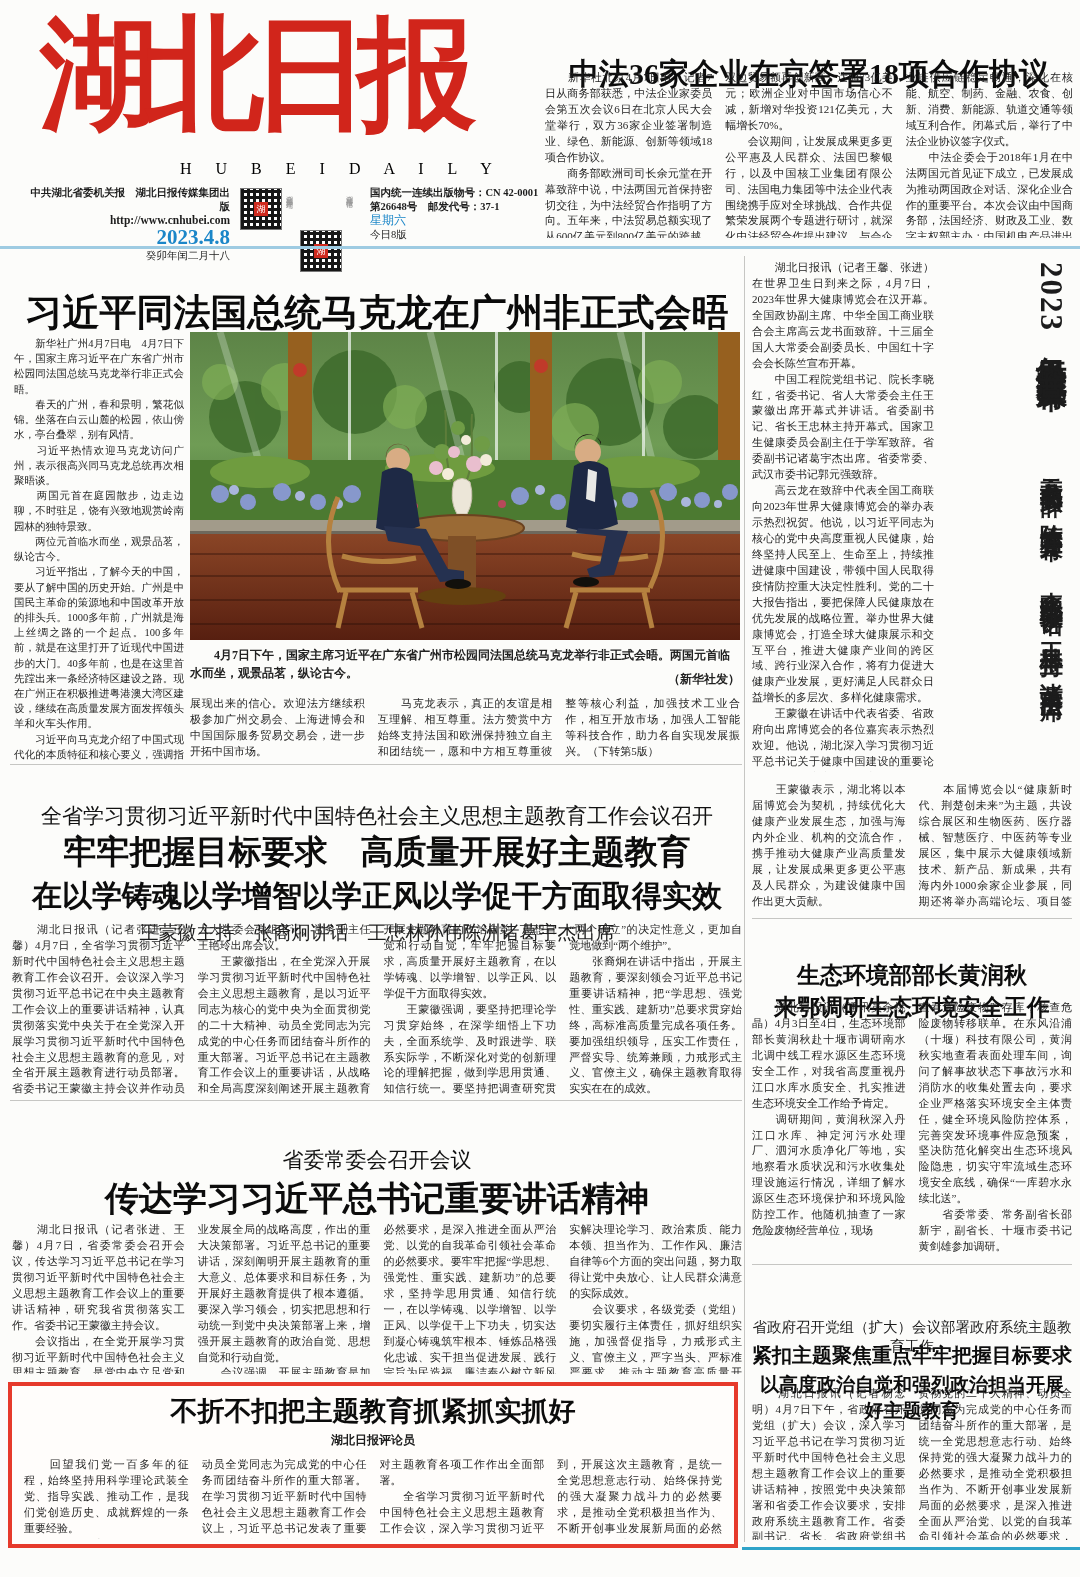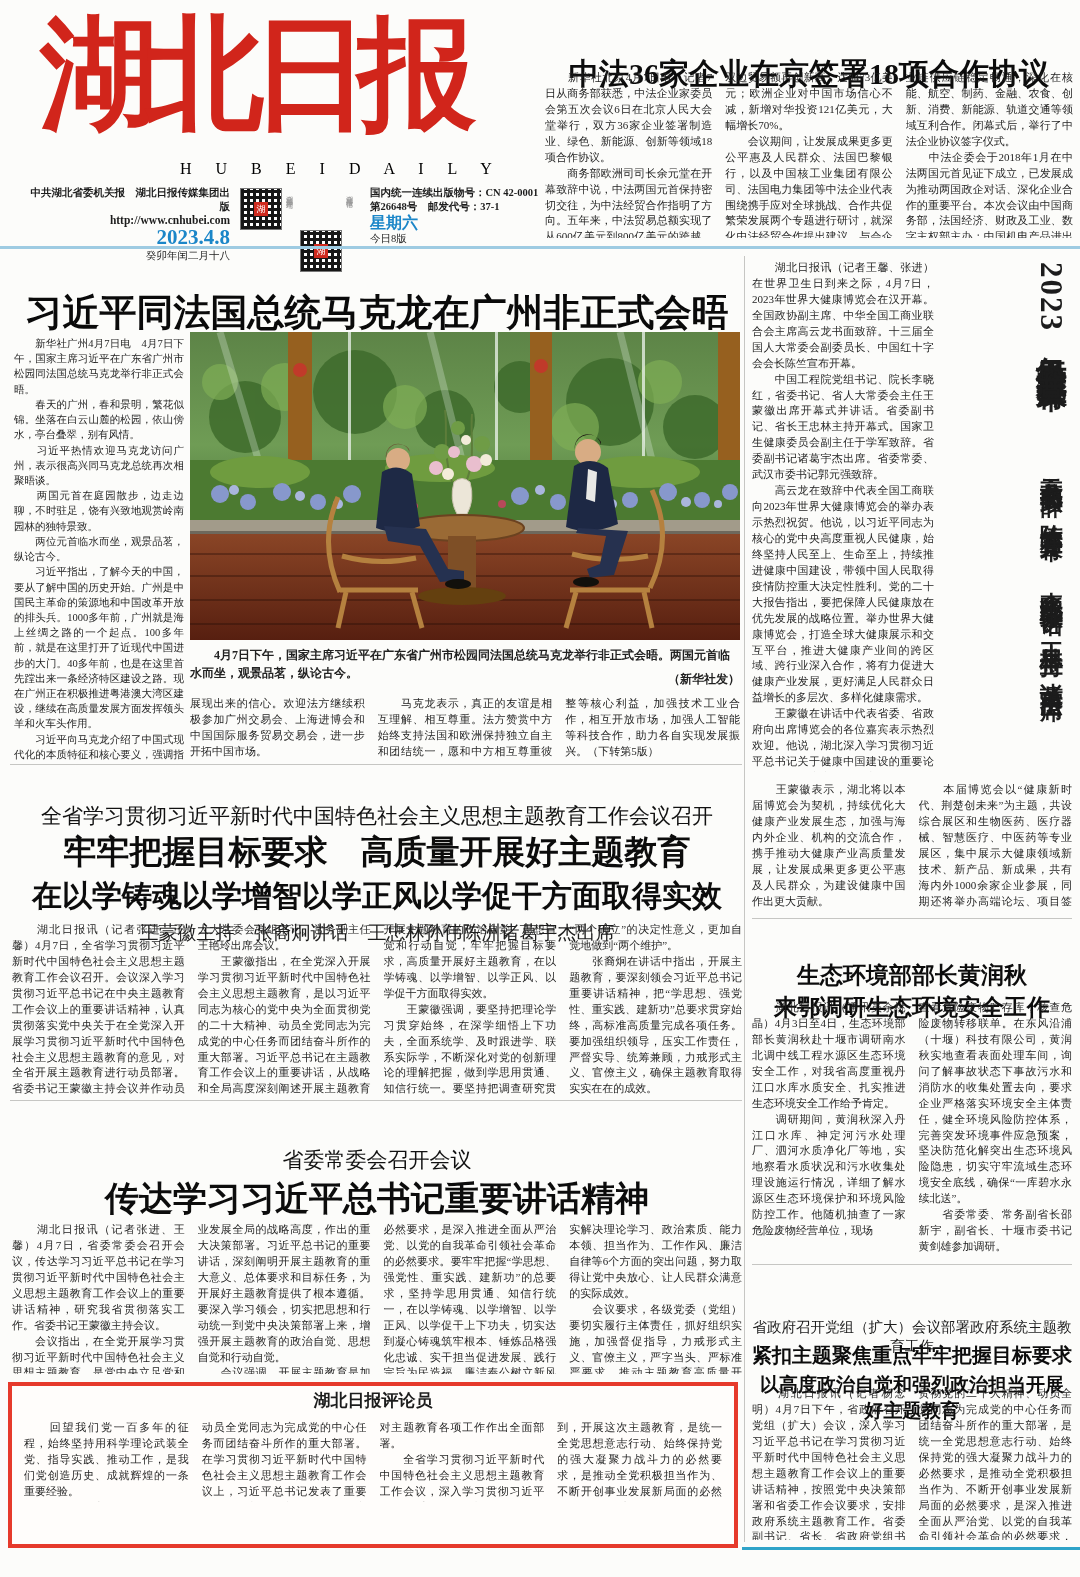--- a/index.html
+++ b/index.html
@@ -53,21 +53,21 @@
   </div>
   <div class="abs tinyv" style="left:284px;top:190px;height:40px;">湖北日报客户端</div>
   <div class="abs qr" style="left:300px;top:188px;">
     <div class="seal">湖</div>
   </div>
   <div class="abs tinyv" style="left:344px;top:190px;height:40px;">湖北日报微信</div>
 
   <div class="abs" style="left:370px;top:186px;width:180px;">
     <div style="font-size:10.5px;font-weight:bold;">国内统一连续出版物号：CN 42-0001</div>
     <div style="font-size:10.5px;font-weight:bold;">第26648号　邮发代号：37-1</div>
-    <div class="blue" style="font-size:16px;font-weight:bold;line-height:1.15;">星期六</div>
+    <div class="blue" style="font-size:12px;font-weight:normal;line-height:1.15;">星期六</div>
     <div style="font-size:10.5px;">今日8版</div>
   </div>
 
   <div class="abs headline-serif center serif" style="left:545px;top:24px;width:528px;font-size:30px;">中法36家企业在京签署18项合作协议</div>
   <div class="abs cols" style="left:545px;top:70px;width:528px;height:168px;">
     <div class="bodytext">　　新华社北京4月7日电　记者7日从商务部获悉，中法企业家委员会第五次会议6日在北京人民大会堂举行，双方36家企业签署制造业、绿色、新能源、创新等领域18项合作协议。
 　　商务部欧洲司司长余元堂在开幕致辞中说，中法两国元首保持密切交往，为中法经贸合作指明了方向。五年来，中法贸易总额实现了从600亿美元到800亿美元的跨越。2022年，中欧合作克服多重不利影响，实现了稳中有进，</div>
     <div class="bodytext">双边贸易额再创新高，达8473亿美元；欧洲企业对中国市场信心不减，新增对华投资121亿美元，大幅增长70%。
 　　会议期间，让发展成果更多更公平惠及人民群众、法国巴黎银行，以及中国核工业集团有限公司、法国电力集团等中法企业代表围绕携手应对全球挑战、合作共促繁荣发展两个专题进行研讨，就深化中法经贸合作提出建议。与会企业纷纷表示，将进一步抓住中国推动高质量发展新机遇，共同维护中法、中欧产</div>
     <div class="bodytext">业链供应链稳定畅通，深化在核能、航空、制药、金融、农食、创新、消费、新能源、轨道交通等领域互利合作。闭幕式后，举行了中法企业协议签字仪式。
@@ -269,21 +269,22 @@
 　　会议指出，在全党开展学习贯彻习近平新时代中国特色社会主义思想主题教育，是党中央立足党和国家事</div>
     <div class="bodytext">业发展全局的战略高度，作出的重大决策部署。习近平总书记的重要讲话，深刻阐明开展主题教育的重大意义、总体要求和目标任务，为开展好主题教育提供了根本遵循。要深入学习领会，切实把思想和行动统一到党中央决策部署上来，增强开展主题教育的政治自觉、思想自觉和行动自觉。
 　　会议强调，开展主题教育是加强党的创新理论武装的</div>
     <div class="bodytext">必然要求，是深入推进全面从严治党、以党的自我革命引领社会革命的必然要求。要牢牢把握“学思想、强党性、重实践、建新功”的总要求，坚持学思用贯通、知信行统一，在以学铸魂、以学增智、以学正风、以学促干上下功夫，切实达到凝心铸魂筑牢根本、锤炼品格强化忠诚、实干担当促进发展、践行宗旨为民造福、廉洁奉公树立新风的目标，切</div>
     <div class="bodytext">实解决理论学习、政治素质、能力本领、担当作为、工作作风、廉洁自律等6个方面的突出问题，努力取得让党中央放心、让人民群众满意的实际成效。
 　　会议要求，各级党委（党组）要切实履行主体责任，抓好组织实施，加强督促指导，力戒形式主义、官僚主义，严字当头、严标准严要求，推动主题教育高质量开展。
 　　会议还研究了其他事项。</div>
   </div>
 
   <div class="abs redbox" style="left:8px;top:1382px;width:722px;height:158px;">
-    <div class="center" style="font-size:17px;font-weight:bold;margin-top:3px;">湖北日报评论员</div>
+    <div class="center headline-serif serif" style="margin-top:7px;font-size:27px;">不折不扣把主题教育抓紧抓实抓好</div>
+    <div class="center" style="font-size:12px;font-weight:bold;margin-top:3px;">湖北日报评论员</div>
     <div class="cols" style="margin:8px 12px 0 12px;height:82px;">
       <div class="bodytext">　　回望我们党一百多年的征程，始终坚持用科学理论武装全党、指导实践、推动工作，是我们党创造历史、成就辉煌的一条重要经验。
 　　在全党深入开展学习贯彻习近平新时代中国特色社会主义思想主题教育，是党中央为全面贯彻党的二十大精神、</div>
       <div class="bodytext">动员全党同志为完成党的中心任务而团结奋斗所作的重大部署。在学习贯彻习近平新时代中国特色社会主义思想主题教育工作会议上，习近平总书记发表了重要讲话，从新时代新征程党和国家事业发展全局的战略高度，深刻阐述开展主题教育的重大意义和目标要求，</div>
       <div class="bodytext">对主题教育各项工作作出全面部署。
 　　全省学习贯彻习近平新时代中国特色社会主义思想主题教育工作会议，深入学习贯彻习近平总书记重要讲话精神，全面贯彻落实党中央部署要求，对标对表、结合实际，对全省开展主题教育进行动员部署。我们要充分认识</div>
       <div class="bodytext">到，开展这次主题教育，是统一全党思想意志行动、始终保持党的强大凝聚力战斗力的必然要求，是推动全党积极担当作为、不断开创事业发展新局面的必然要求，是深入推进全面从严治党、以党的自我革命引领社会革命的必然要求。（下转第3版）</div>
     </div>
   </div>
 

